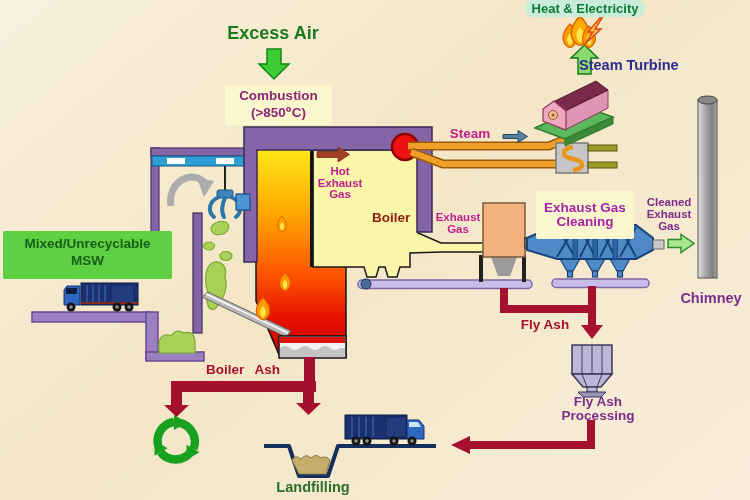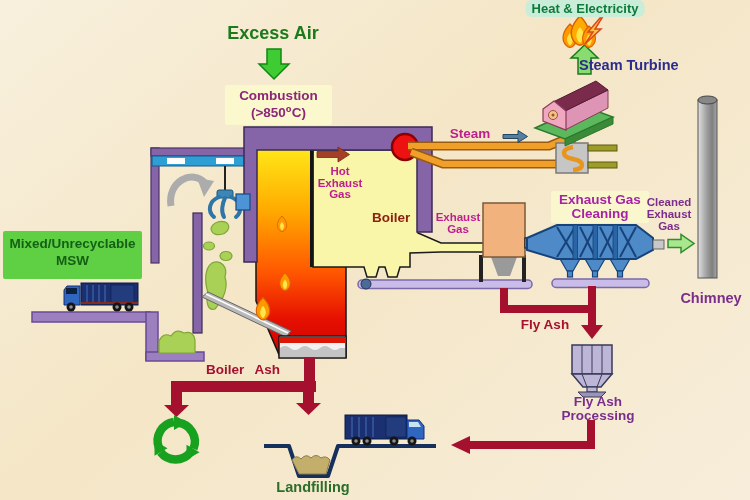--- a/index.html
+++ b/index.html
@@ -14,24 +14,24 @@
   .grn{color:#1c7a1c;font-size:18px;}
   .box{border-radius:2px;}
   .combustion{left:225px;top:85px;width:107px;height:38px;background:#fbf8ce;
     color:#8b2777;font-size:13.5px;line-height:17px;padding-top:2px;}
   .heatbox{left:585px;top:0;background:#c9edd9;color:#0e7a3a;font-size:13px;padding:1px 6px;border-radius:6px;}
   .navy{color:#2a2a8f;font-size:14.5px;}
   .mag{color:#be1e8e;}
   .small3{font-size:11.5px;line-height:11.5px;}
   .boilerlbl{color:#8f2111;font-size:13.5px;}
   .egc{left:585px;top:191px;width:98px;background:#faf7ce;color:#a822a8;
-    font-size:13.5px;line-height:14px;padding:2px 0;margin-left:15px;}
+    font-size:13.5px;line-height:14px;padding:10px 0;}
   .purp{color:#7b2d8b;}
   .crim{color:#a5102e;}
-  .mswbox{left:3px;top:231px;width:139px;height:44px;background:#5fd044;color:#156015;
+  .mswbox{left:3px;top:231px;width:169px;height:44px;background:#5fd044;color:#156015;
     font-size:13.5px;line-height:17px;padding-top:4px;}
   .recov{color:#93278f;font-size:13.5px;line-height:14.5px;}
   .landf{color:#2a6e2a;font-size:14.5px;}
 </style>
 </head>
 <body>
 
 <div class="stage">
 <svg width="750" height="500" viewBox="0 0 750 500">
   <defs>

